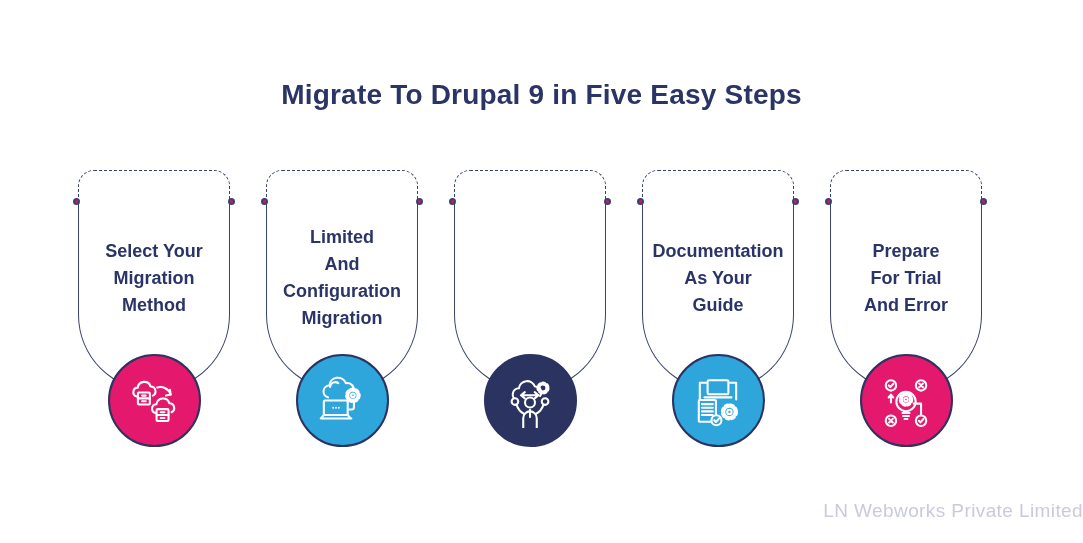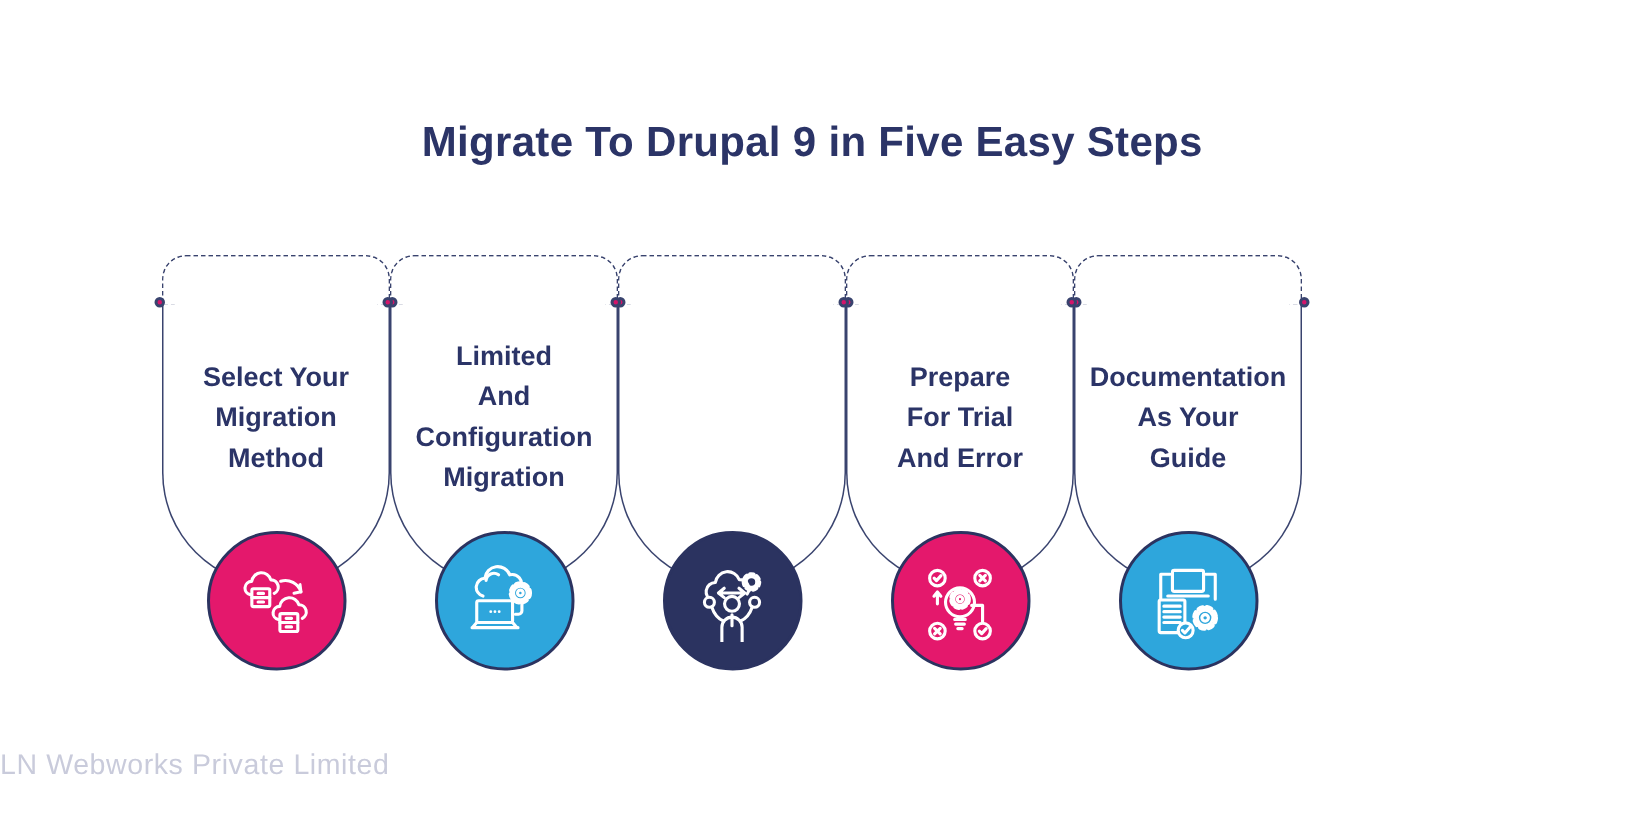--- a/index.html
+++ b/index.html
@@ -4,21 +4,21 @@
 <style>
   * { margin:0; padding:0; box-sizing:border-box; }
   body { background:#ffffff; font-family:"Liberation Sans", sans-serif; }
   .stage {
     position:relative; width:1083px; height:543px; background:#ffffff; overflow:hidden;
   }
   .title {
     position:absolute; top:79px; left:0; right:0; text-align:center;
     font-size:28px; font-weight:700; color:#2B3467; letter-spacing:0.2px;
   }
-  .cards { position:absolute; top:170px; left:108px; display:flex; }
+  .cards { position:absolute; top:170px; left:78px; display:flex; gap:36px; }
   .card { position:relative; width:152px; height:277px; }
   .card-top {
     position:absolute; top:0; left:0; right:0; height:33px;
     border:1.6px dashed #39436E; border-bottom:none;
     border-radius:16px 16px 0 0;
   }
   .card-body {
     position:absolute; top:33px; left:0; right:0; height:188px;
     border:1.6px solid #39436E; border-top:none;
     border-radius:0 0 76px 76px;
@@ -36,21 +36,21 @@
     white-space:pre-line; z-index:2;
   }
   .icon-circle {
     position:absolute; top:184px; left:50%; margin-left:-46.5px;
     width:93px; height:93px; border-radius:50%;
     border:2.5px solid #2B3360; z-index:4;
     display:flex; align-items:center; justify-content:center;
   }
   .icon-circle svg { display:block; }
   .footer {
-    position:absolute; top:500px; left:0; right:0; text-align:left;
+    position:absolute; top:500px; left:0; right:0; text-align:right;
     font-size:19px; font-weight:400; color:#C9CBDB; letter-spacing:0.4px;
   }
 </style>
 </head>
 <body>
 
 <div class="stage">
 
   <div class="title">Migrate To Drupal 9 in Five Easy Steps</div>
 
@@ -129,20 +129,44 @@
           <path d="M26 34.5 v7"></path>
         </svg>
       </div>
     </div>
 
     <div class="card">
       <div class="card-top"></div>
       <div class="card-body"></div>
       <span class="dot left"></span>
       <span class="dot right"></span>
+      <div class="card-label">Documentation
+As Your
+Guide</div>
+      <div class="icon-circle" style="background-color: rgb(46, 166, 220); color: rgb(46, 166, 220);">
+        <svg width="54" height="54" viewBox="0 0 52 52" fill="none" stroke="#fff" stroke-width="2" stroke-linecap="round" stroke-linejoin="round">
+          <path d="M14.5 8.5 h-6 v16 M37.5 8.5 h6 v16"></path>
+          <rect x="16" y="6" width="20" height="13.5" rx="1.2" fill="currentColor"></rect>
+          <path d="M13 22.5 h26"></path>
+          <rect x="7.5" y="25" width="16.5" height="21" rx="1" fill="currentColor"></rect>
+          <path d="M10.5 29 h10.5 M10.5 32.5 h10.5 M10.5 36 h10.5 M10.5 39.5 h10.5"></path>
+          <circle cx="37" cy="36.5" r="6.8" stroke-width="3" stroke-dasharray="2.8 2.7"></circle>
+          <circle cx="37" cy="36.5" r="5" fill="currentColor"></circle>
+          <circle cx="37" cy="36.5" r="2.1"></circle>
+          <circle cx="24.5" cy="44.5" r="4.8" fill="currentColor"></circle>
+          <path d="M22.4 44.5 l1.6 1.7 l3.1 -3.5"></path>
+        </svg>
+      </div>
+    </div>
+
+    <div class="card">
+      <div class="card-top"></div>
+      <div class="card-body"></div>
+      <span class="dot left"></span>
+      <span class="dot right"></span>
       <div class="card-label">Prepare
 For Trial
 And Error</div>
       <div class="icon-circle" style="background-color: rgb(228, 24, 108); color: rgb(228, 24, 108);">
         <svg width="54" height="54" viewBox="0 0 52 52" fill="none" stroke="#fff" stroke-width="2" stroke-linecap="round" stroke-linejoin="round">
           <path d="M11.5 27.5 V20.5 M9.3 22.6 L11.5 19.9 L13.7 22.6"></path>
           <path d="M33.5 28.5 h7 v11"></path>
           <circle cx="26" cy="26.5" r="9.3"></circle>
           <circle cx="26" cy="24.5" r="5.6" stroke-width="2.8" stroke-dasharray="2.4 2.3"></circle>
           <circle cx="26" cy="24.5" r="4" fill="currentColor"></circle>
@@ -153,40 +177,16 @@
           <circle cx="40.5" cy="11" r="5" fill="currentColor"></circle>
           <path d="M38.7 9.2 l3.6 3.6 M42.3 9.2 l-3.6 3.6"></path>
           <circle cx="11.5" cy="45" r="5" fill="currentColor"></circle>
           <path d="M9.7 43.2 l3.6 3.6 M13.3 43.2 l-3.6 3.6"></path>
           <circle cx="40.5" cy="45" r="5" fill="currentColor"></circle>
           <path d="M38.4 45 l1.5 1.6 l2.9 -3.2"></path>
         </svg>
       </div>
     </div>
 
-    <div class="card">
-      <div class="card-top"></div>
-      <div class="card-body"></div>
-      <span class="dot left"></span>
-      <span class="dot right"></span>
-      <div class="card-label">Documentation
-As Your
-Guide</div>
-      <div class="icon-circle" style="background-color: rgb(46, 166, 220); color: rgb(46, 166, 220);">
-        <svg width="54" height="54" viewBox="0 0 52 52" fill="none" stroke="#fff" stroke-width="2" stroke-linecap="round" stroke-linejoin="round">
-          <path d="M14.5 8.5 h-6 v16 M37.5 8.5 h6 v16"></path>
-          <rect x="16" y="6" width="20" height="13.5" rx="1.2" fill="currentColor"></rect>
-          <path d="M13 22.5 h26"></path>
-          <rect x="7.5" y="25" width="16.5" height="21" rx="1" fill="currentColor"></rect>
-          <path d="M10.5 29 h10.5 M10.5 32.5 h10.5 M10.5 36 h10.5 M10.5 39.5 h10.5"></path>
-          <circle cx="37" cy="36.5" r="6.8" stroke-width="3" stroke-dasharray="2.8 2.7"></circle>
-          <circle cx="37" cy="36.5" r="5" fill="currentColor"></circle>
-          <circle cx="37" cy="36.5" r="2.1"></circle>
-          <circle cx="24.5" cy="44.5" r="4.8" fill="currentColor"></circle>
-          <path d="M22.4 44.5 l1.6 1.7 l3.1 -3.5"></path>
-        </svg>
-      </div>
-    </div>
-
   </div>
 
   <div class="footer">LN Webworks Private Limited</div>
 </div>
 
 </body></html>

